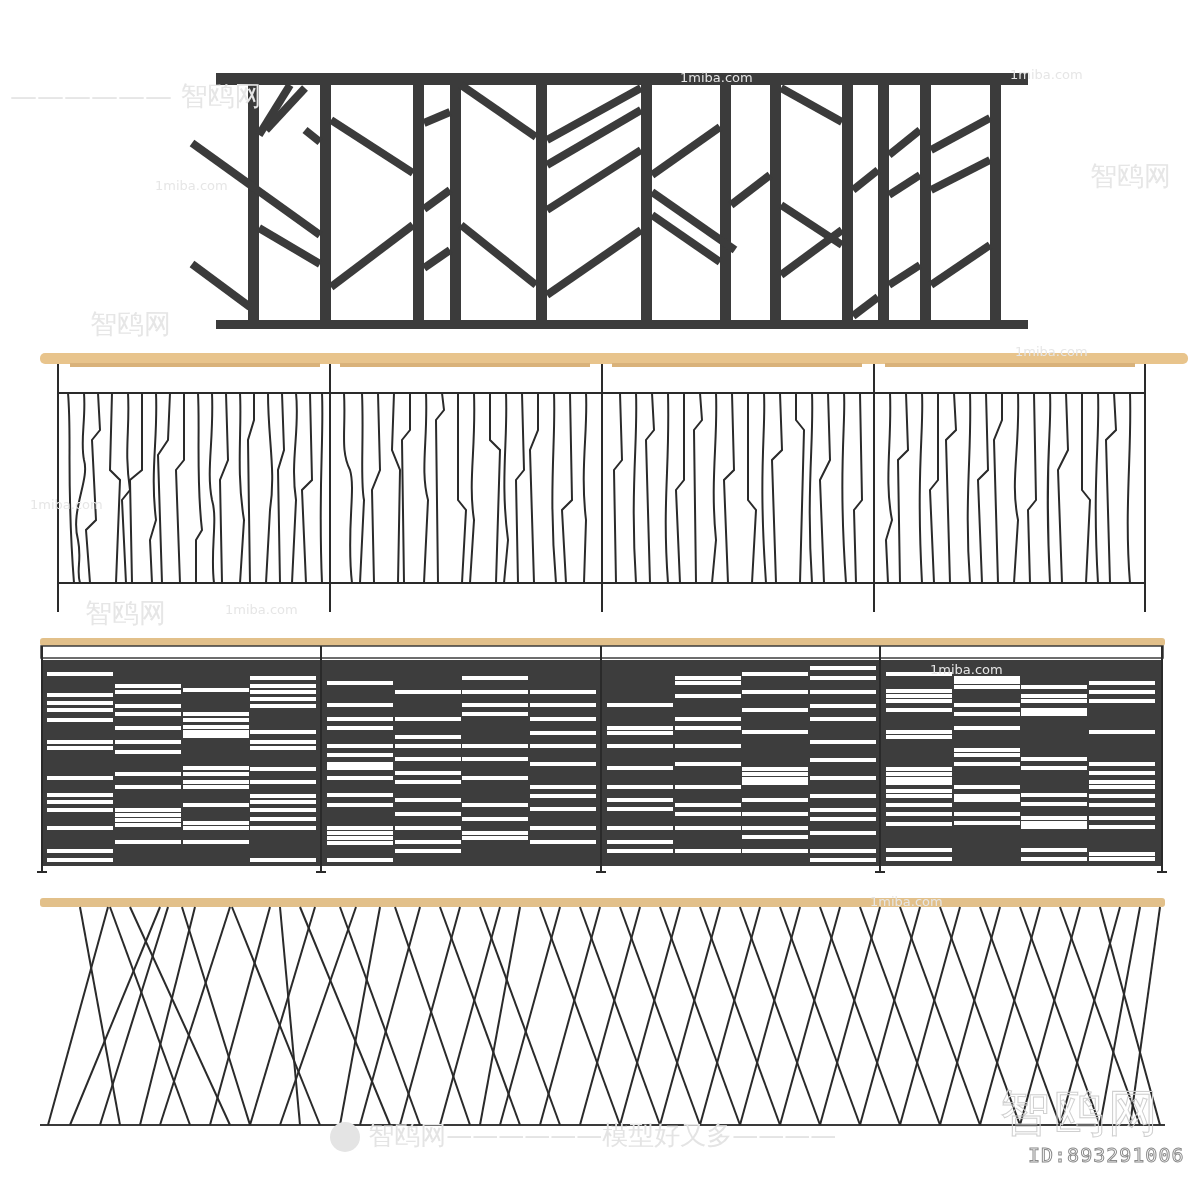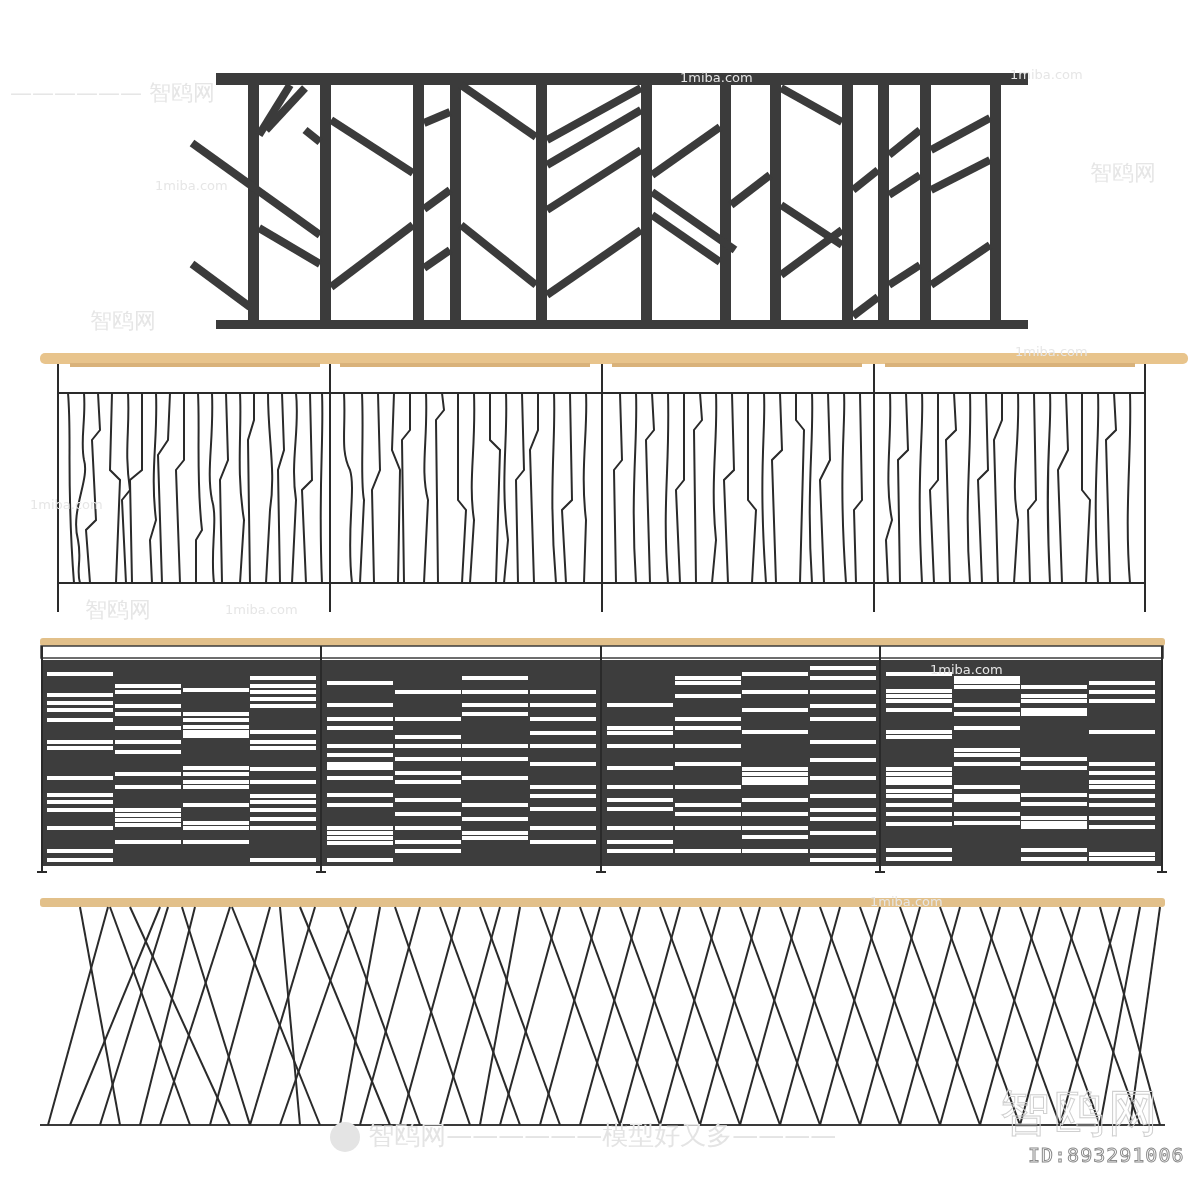--- a/index.html
+++ b/index.html
@@ -1,19 +1,19 @@
 <!DOCTYPE html>
 <html><head>
 <meta charset="utf-8">
 <style>
   html, body { margin:0; padding:0; background:#ffffff; }
   body { width:1200px; height:1200px; position:relative; overflow:hidden; font-family:"Liberation Sans", sans-serif; }
   .layer { position:absolute; left:0; top:0; width:1200px; height:1200px; }
   .wm { position:absolute; color:#e6e6e6; font-family:"DejaVu Sans", sans-serif; white-space:nowrap; pointer-events:none; }
-  .wm-big { font-size:22px; }
+  .wm-big { font-size:27px; }
   .wm-small { font-size:13px; }
   .footer-wm { position:absolute; left:330px; top:1118px; font-size:26px; color:#e4e4e4; font-family:"DejaVu Sans", sans-serif; white-space:nowrap; }
   .corner-logo { position:absolute; left:1000px; top:1080px; font-size:50px; color:transparent; -webkit-text-stroke:1px #cfcfcf; font-family:"DejaVu Sans", sans-serif; letter-spacing:4px; }
   .id-label { position:absolute; left:1028px; top:1143px; font-size:20px; color:#ffffff; -webkit-text-stroke:1px #8a8a8a; font-family:"DejaVu Sans Mono", monospace; letter-spacing:1px; }
 </style>
 </head>
 <body>
 
 <svg class="layer" width="1200" height="1200" viewBox="0 0 1200 1200" xmlns="http://www.w3.org/2000/svg">
 

